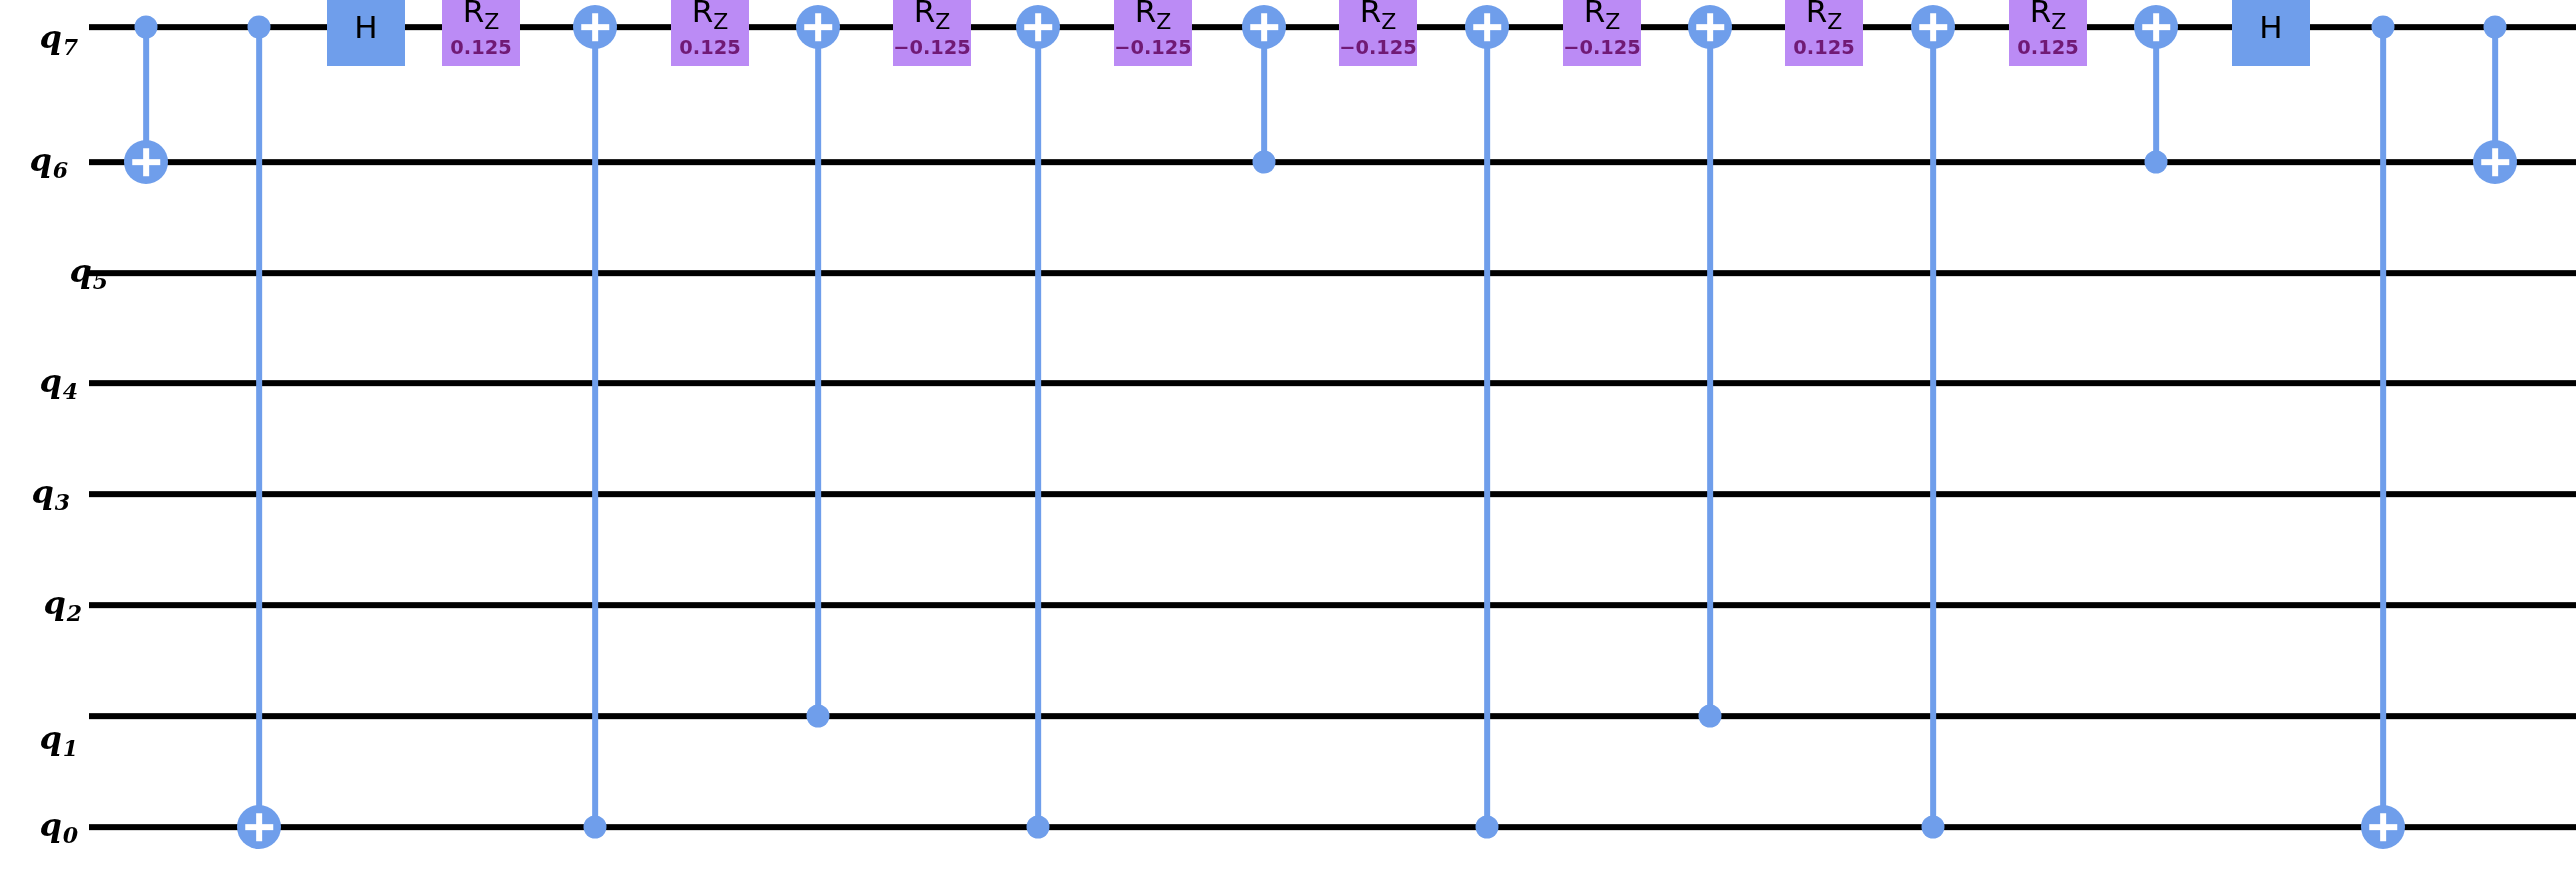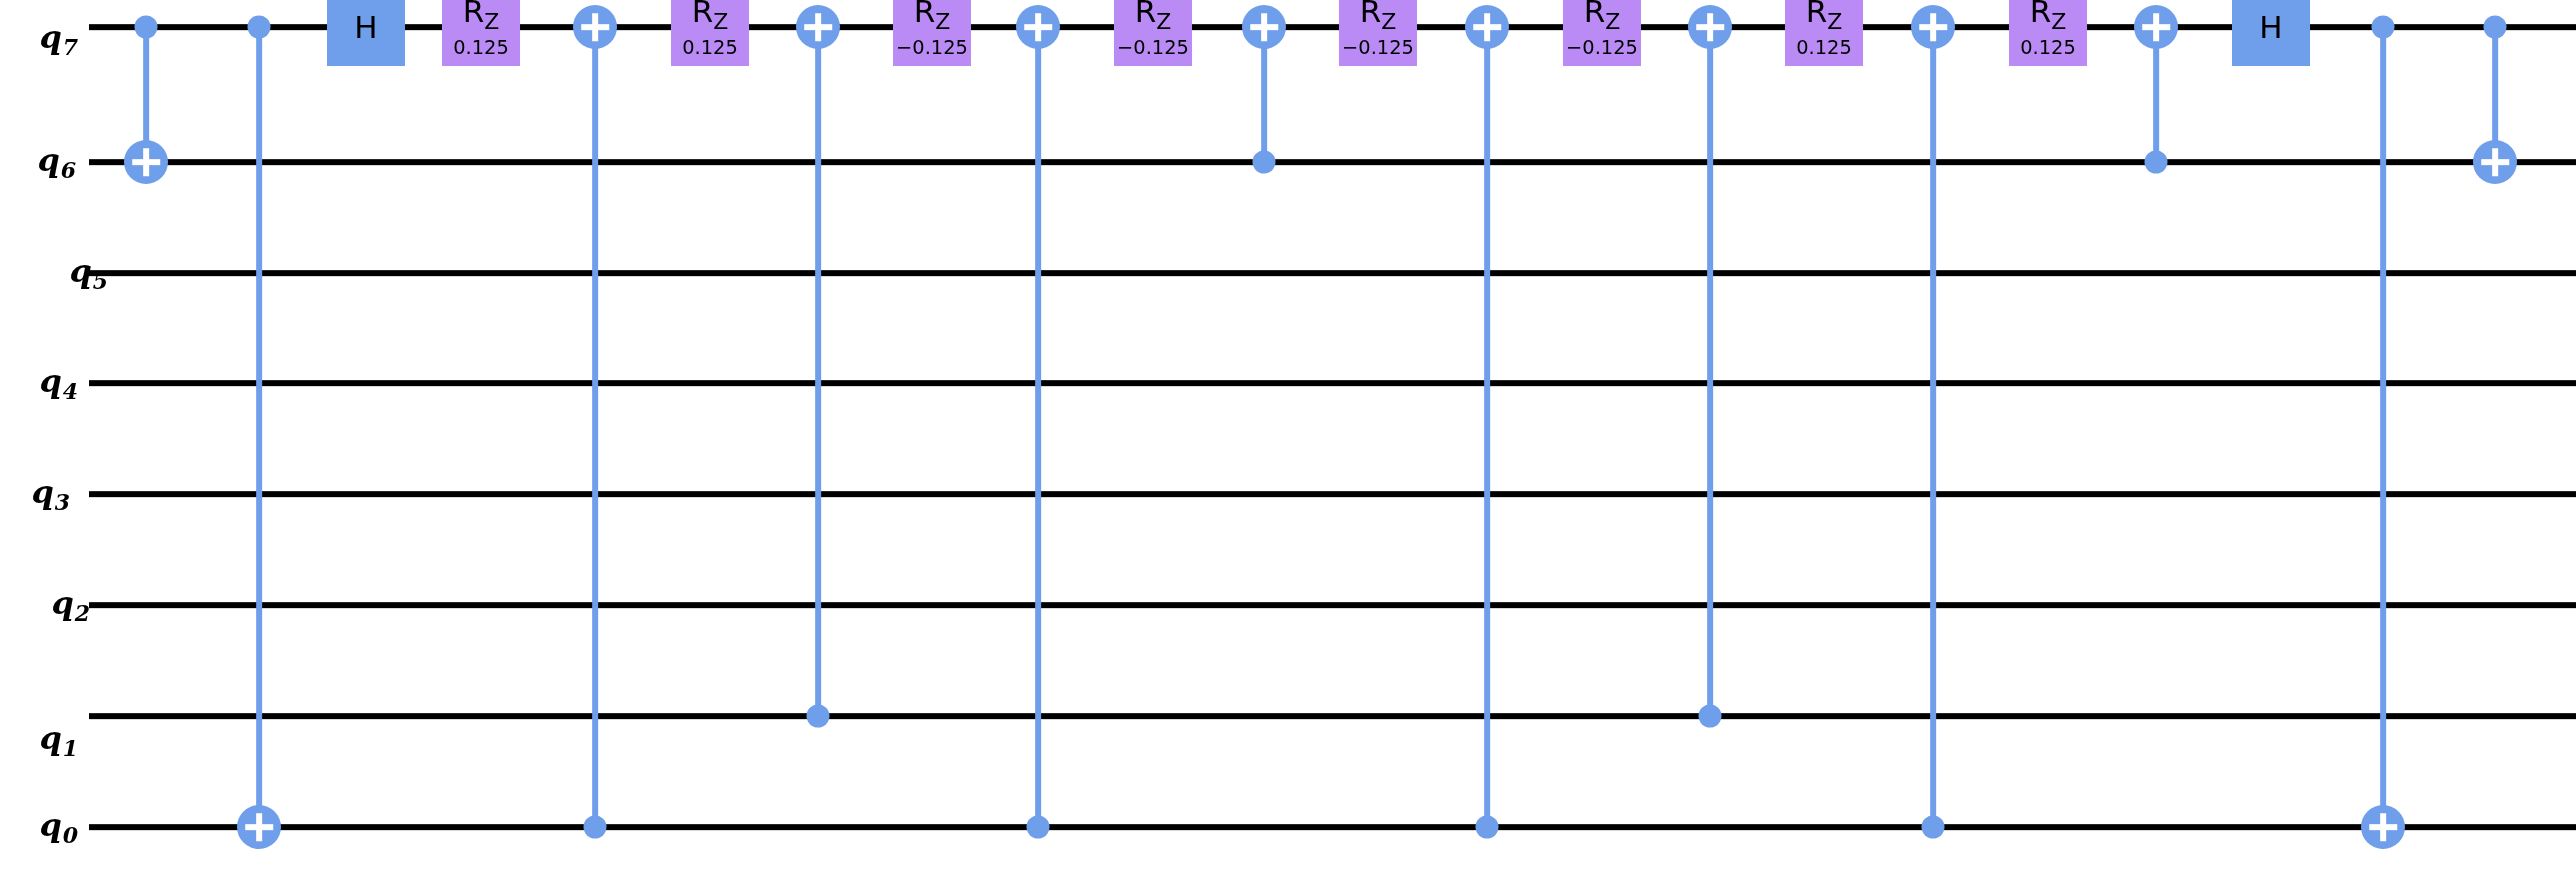--- a/index.html
+++ b/index.html
@@ -100,37 +100,37 @@
     color:#000000;
     white-space:nowrap;
   }
   .gate-main .sub{
     font-size:22px;
     vertical-align:-0.30em;
   }
   .gate-param{
     font-family:"DejaVu Sans","Liberation Sans",sans-serif;
     font-size:19.4px;
-    font-weight:400;
-    color:#000000;
+    font-weight:700;
+    color:#701a75;
     margin-top:5.7px;
     white-space:nowrap;
   }
 </style>
 </head>
 <body>
 
 <div id="circuit-root" style="width: 2576px; height: 872px; background: rgb(255, 255, 255);">
   <div id="labels-layer">
       <div class="qubit-label" style="left: 78px; top: 39px;"><span>q</span><span class="sub">7</span></div>
-      <div class="qubit-label" style="left: 76px; top: 162px;"><span>q</span><span class="sub">6</span></div>
+      <div class="qubit-label" style="left: 68px; top: 162px;"><span>q</span><span class="sub">6</span></div>
       <div class="qubit-label" style="left: 78px; top: 273px; margin-left: 30px;"><span>q</span><span class="sub">5</span></div>
       <div class="qubit-label" style="left: 78px; top: 383px;"><span>q</span><span class="sub">4</span></div>
       <div class="qubit-label" style="left: 70px; top: 494px;"><span>q</span><span class="sub">3</span></div>
-      <div class="qubit-label" style="left: 90px; top: 605px;"><span>q</span><span class="sub">2</span></div>
+      <div class="qubit-label" style="left: 82px; top: 605px;"><span>q</span><span class="sub">2</span></div>
       <div class="qubit-label" style="left: 78px; top: 740px;"><span>q</span><span class="sub">1</span></div>
       <div class="qubit-label" style="left: 78px; top: 827px;"><span>q</span><span class="sub">0</span></div>
     </div>
   <div id="wires-layer">
       <div class="wire" style="left: 89px; width: 2487px; top: 27px; background: rgb(0, 0, 0);"></div>
       <div class="wire" style="left: 89px; width: 2487px; top: 162px; background: rgb(0, 0, 0);"></div>
       <div class="wire" style="left: 89px; width: 2487px; top: 273px; background: rgb(0, 0, 0);"></div>
       <div class="wire" style="left: 89px; width: 2487px; top: 383px; background: rgb(0, 0, 0);"></div>
       <div class="wire" style="left: 89px; width: 2487px; top: 494px; background: rgb(0, 0, 0);"></div>
       <div class="wire" style="left: 89px; width: 2487px; top: 605px; background: rgb(0, 0, 0);"></div>

